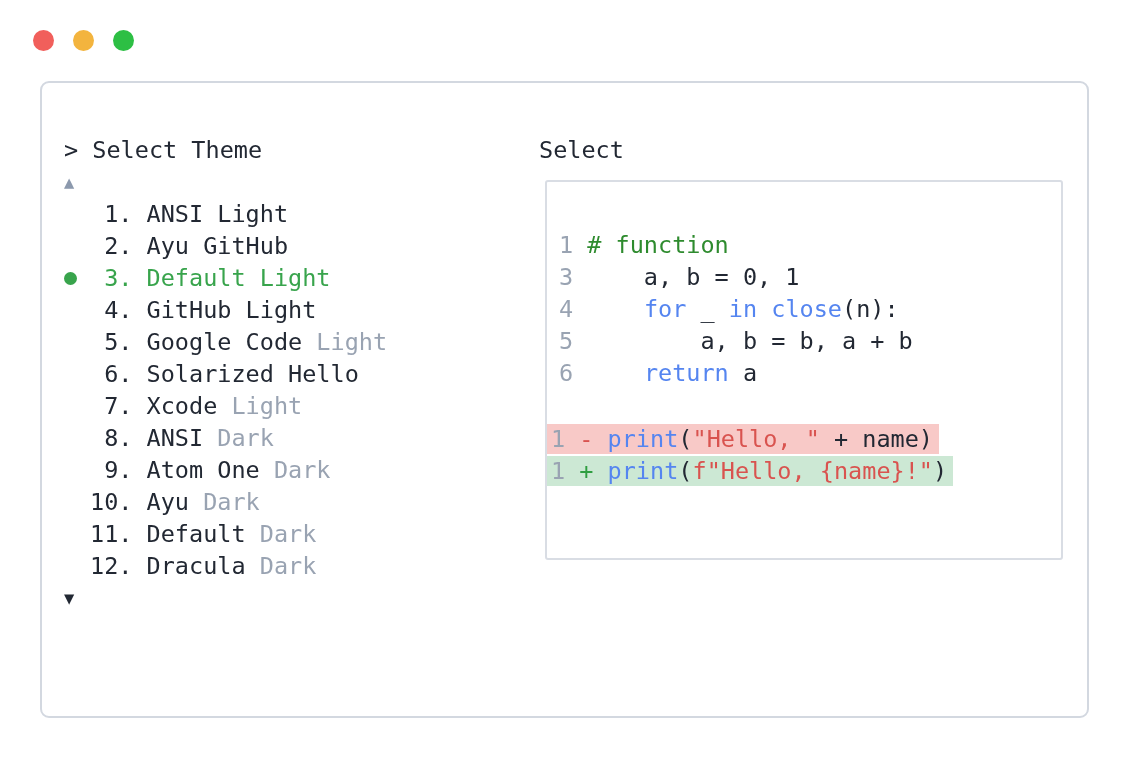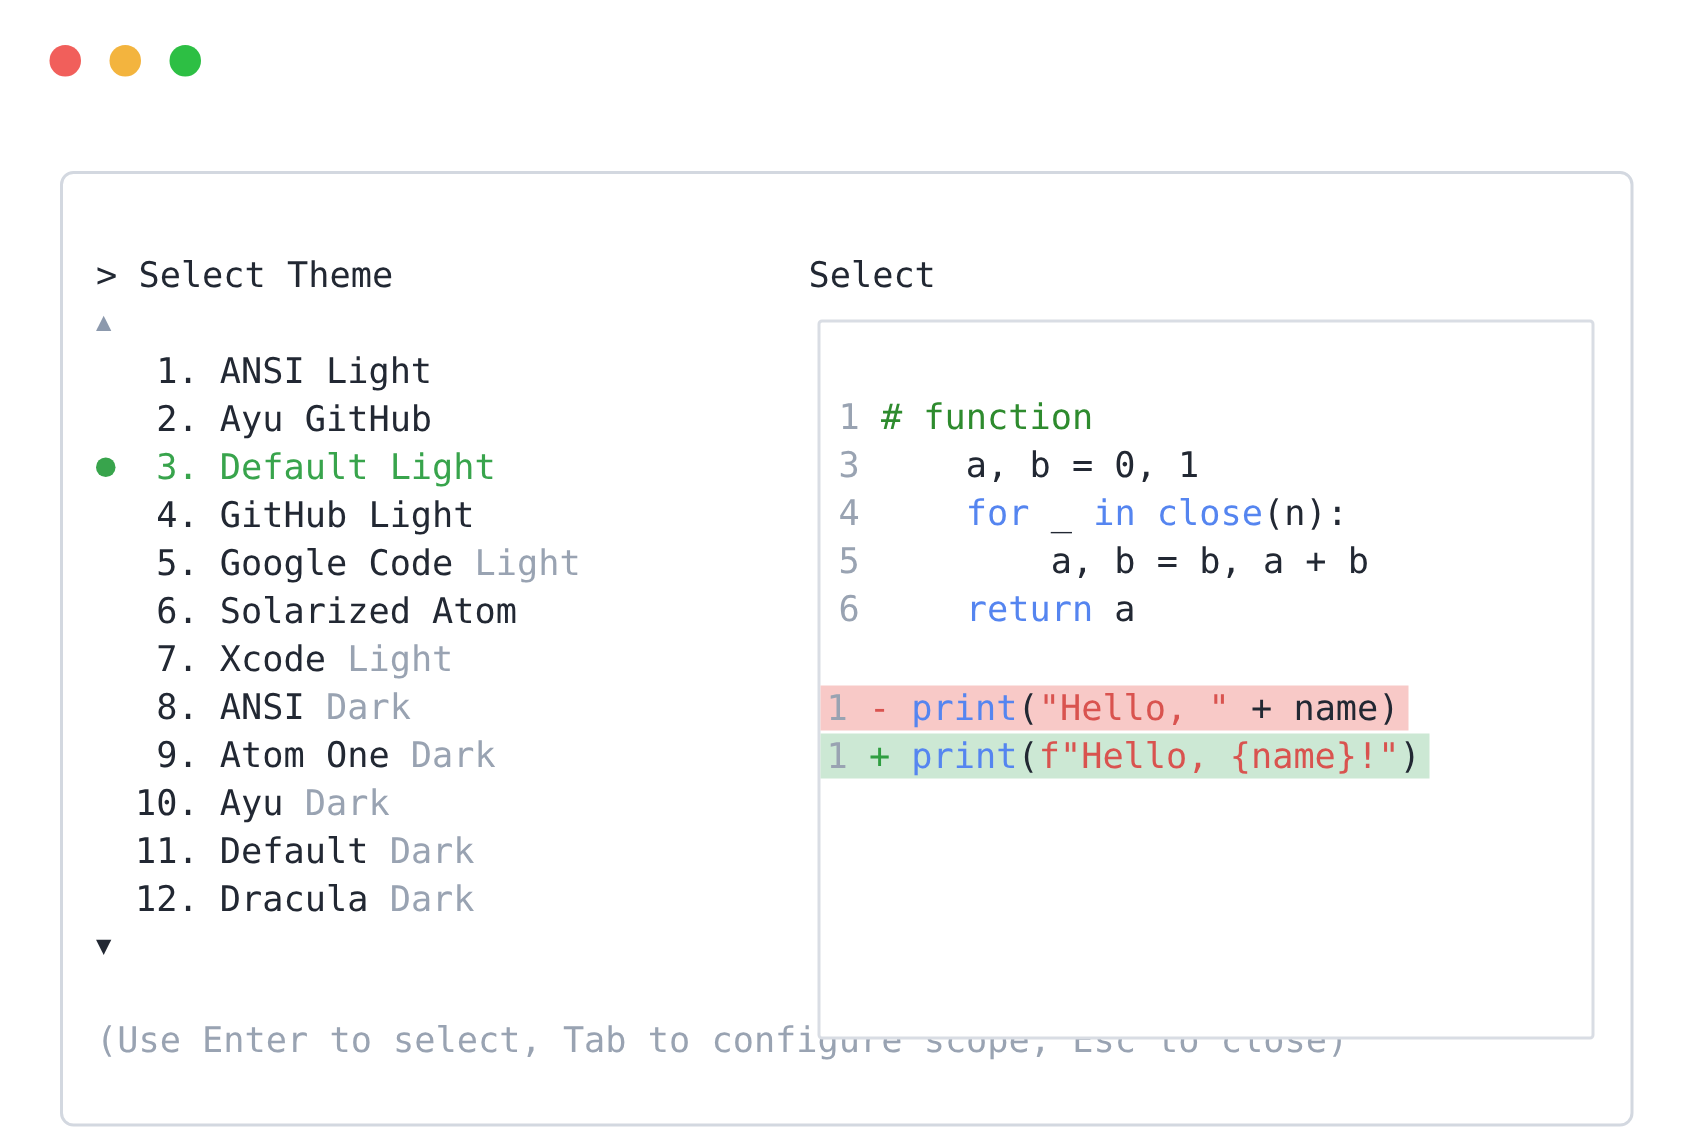--- a/index.html
+++ b/index.html
@@ -9,21 +9,21 @@
 
   
   .traffic { position:absolute; left:33px; top:30px; display:flex; gap:19px; }
   .light { width:21px; height:21px; border-radius:50%; }
   .light.red    { background:var(--light-red,#f15f5b); }
   .light.yellow { background:var(--light-yellow,#f3b43e); }
   .light.green  { background:var(--light-green,#2dbf44); }
 
   
   .panel { position:absolute; left:40px; top:81px; width:1049px; height:637px;
-           background:#fff; border:2px solid var(--panel-border,#d3d8e0); border-radius:9px;margin-top:33px; }
+           background:#fff; border:2px solid var(--panel-border,#d3d8e0); border-radius:9px; }
 
   .prompt { position:absolute; left:22px; top:51px; height:32px; line-height:32px; white-space:pre; }
 
   .scroll-up   { position:absolute; left:22px; top:83px;  height:32px; line-height:32px;
                  font-size:17px; color:var(--arrow,#8c99ad); }
   .scroll-down { position:absolute; left:22px; top:499px; height:32px; line-height:32px;
                  font-size:17px; color:var(--text,#222833); }
 
   .theme-list { position:absolute; left:22px; top:115px; }
   .theme-row { height:32px; line-height:32px; white-space:pre; cursor:pointer; }
@@ -34,21 +34,21 @@
   .num { display:inline-block; width:3ch; text-align:right; }
   .lbl { margin-left:1ch; }
   .mut { color:var(--muted,#99a3b2);text-align:center; }
   .theme-row.selected .num, .theme-row.selected .nm, .theme-row.selected .mut { color:var(--green,#38a44c); }
 
   .help { position:absolute; left:22px; top:561px; height:32px; line-height:32px;
           color:var(--muted,#99a3b2); white-space:pre; }
 
   
   .preview-label { position:absolute; left:497px; top:51px; height:32px; line-height:32px; }
-  .preview-box { position:absolute; left:503px; top:97px; width:518px; height:480px;
+  .preview-box { position:absolute; left:503px; top:97px; width:518px; height:380px;
                  background:#fff; border:2px solid var(--box-border,#d9dde4); border-radius:3px; }
   .code { position:absolute; left:12px; top:47px; }
   .code-line { height:32px; line-height:32px; white-space:pre; }
   .ln { display:inline-block; width:1ch; margin-right:1ch; text-align:right;
         color:var(--muted,#99a3b2); }
   .tok.com { color:var(--comment,#2e8b2e); }
   .tok.k   { color:var(--keyword,#5585f0); }
   .tok.f   { color:var(--red,#d9534f); }
   .tok.s   { color:var(--red,#d9534f); }
   .tok.p   { color:var(--text,#222833); }
@@ -75,32 +75,31 @@
   <div class="prompt">&gt; Select Theme</div>
 
   <div class="scroll-up">▲</div>
 
   <div class="theme-list">
     <div class="theme-row"><span class="bullet"></span><span class="num">1.</span><span class="lbl"><span class="nm">ANSI Light</span><span class="mut"></span></span></div>
     <div class="theme-row"><span class="bullet"></span><span class="num">2.</span><span class="lbl"><span class="nm">Ayu GitHub</span><span class="mut"></span></span></div>
     <div class="theme-row selected"><span class="bullet"><span class="dot"></span></span><span class="num">3.</span><span class="lbl"><span class="nm">Default Light</span><span class="mut"></span></span></div>
     <div class="theme-row"><span class="bullet"></span><span class="num">4.</span><span class="lbl"><span class="nm">GitHub Light</span><span class="mut"></span></span></div>
     <div class="theme-row"><span class="bullet"></span><span class="num">5.</span><span class="lbl"><span class="nm">Google Code</span><span class="mut"> Light</span></span></div>
-    <div class="theme-row"><span class="bullet"></span><span class="num">6.</span><span class="lbl"><span class="nm">Solarized Atom</span><span class="mut"></span></span></div>
+    <div class="theme-row"><span class="bullet"></span><span class="num">6.</span><span class="lbl"><span class="nm">Solarized Hello</span><span class="mut"></span></span></div>
     <div class="theme-row"><span class="bullet"></span><span class="num">7.</span><span class="lbl"><span class="nm">Xcode</span><span class="mut"> Light</span></span></div>
     <div class="theme-row"><span class="bullet"></span><span class="num">8.</span><span class="lbl"><span class="nm">ANSI</span><span class="mut"> Dark</span></span></div>
     <div class="theme-row"><span class="bullet"></span><span class="num">9.</span><span class="lbl"><span class="nm">Atom One</span><span class="mut"> Dark</span></span></div>
     <div class="theme-row"><span class="bullet"></span><span class="num">10.</span><span class="lbl"><span class="nm">Ayu</span><span class="mut"> Dark</span></span></div>
     <div class="theme-row"><span class="bullet"></span><span class="num">11.</span><span class="lbl"><span class="nm">Default</span><span class="mut"> Dark</span></span></div>
     <div class="theme-row"><span class="bullet"></span><span class="num">12.</span><span class="lbl"><span class="nm">Dracula</span><span class="mut"> Dark</span></span></div>
   </div>
 
   <div class="scroll-down">▼</div>
 
-  <div class="help">(Use Enter to select, Tab to configure scope, Esc to close)</div>
 
   <div class="preview-label">Select</div>
 
   <div class="preview-box">
     <div class="code">
       <div class="code-line"><span class="ln">1</span><span class="tok com"># function</span></div>
       <div class="code-line"><span class="ln">3</span><span class="tok p">    a, b = 0, 1</span></div>
       <div class="code-line"><span class="ln">4</span><span class="tok p">    </span><span class="tok k">for</span><span class="tok p"> _ </span><span class="tok k">in</span><span class="tok p"> </span><span class="tok k">close</span><span class="tok p">(n):</span></div>
       <div class="code-line"><span class="ln">5</span><span class="tok p">        a, b = b, a + b</span></div>
       <div class="code-line"><span class="ln">6</span><span class="tok p">    </span><span class="tok k">return</span><span class="tok p"> a</span></div>

